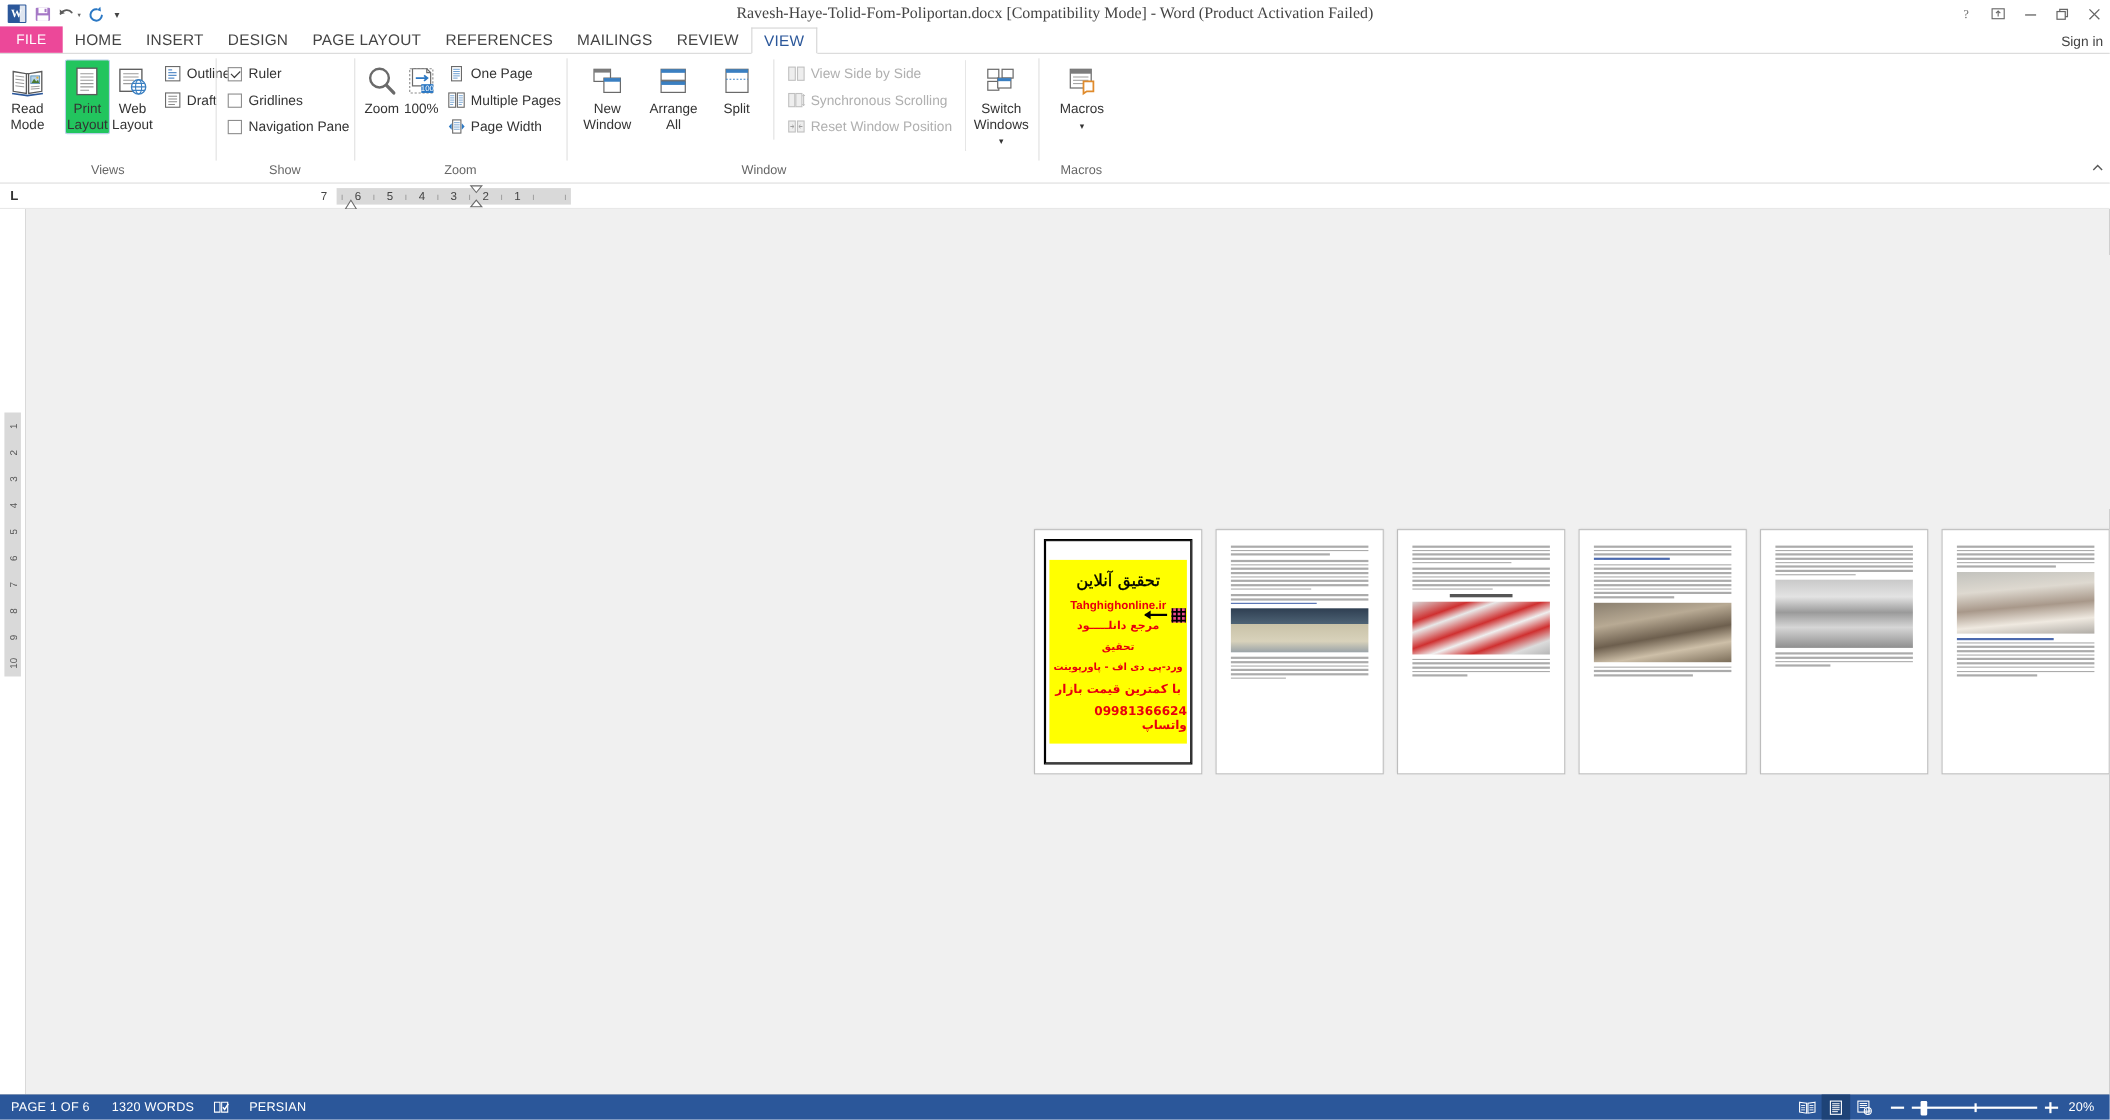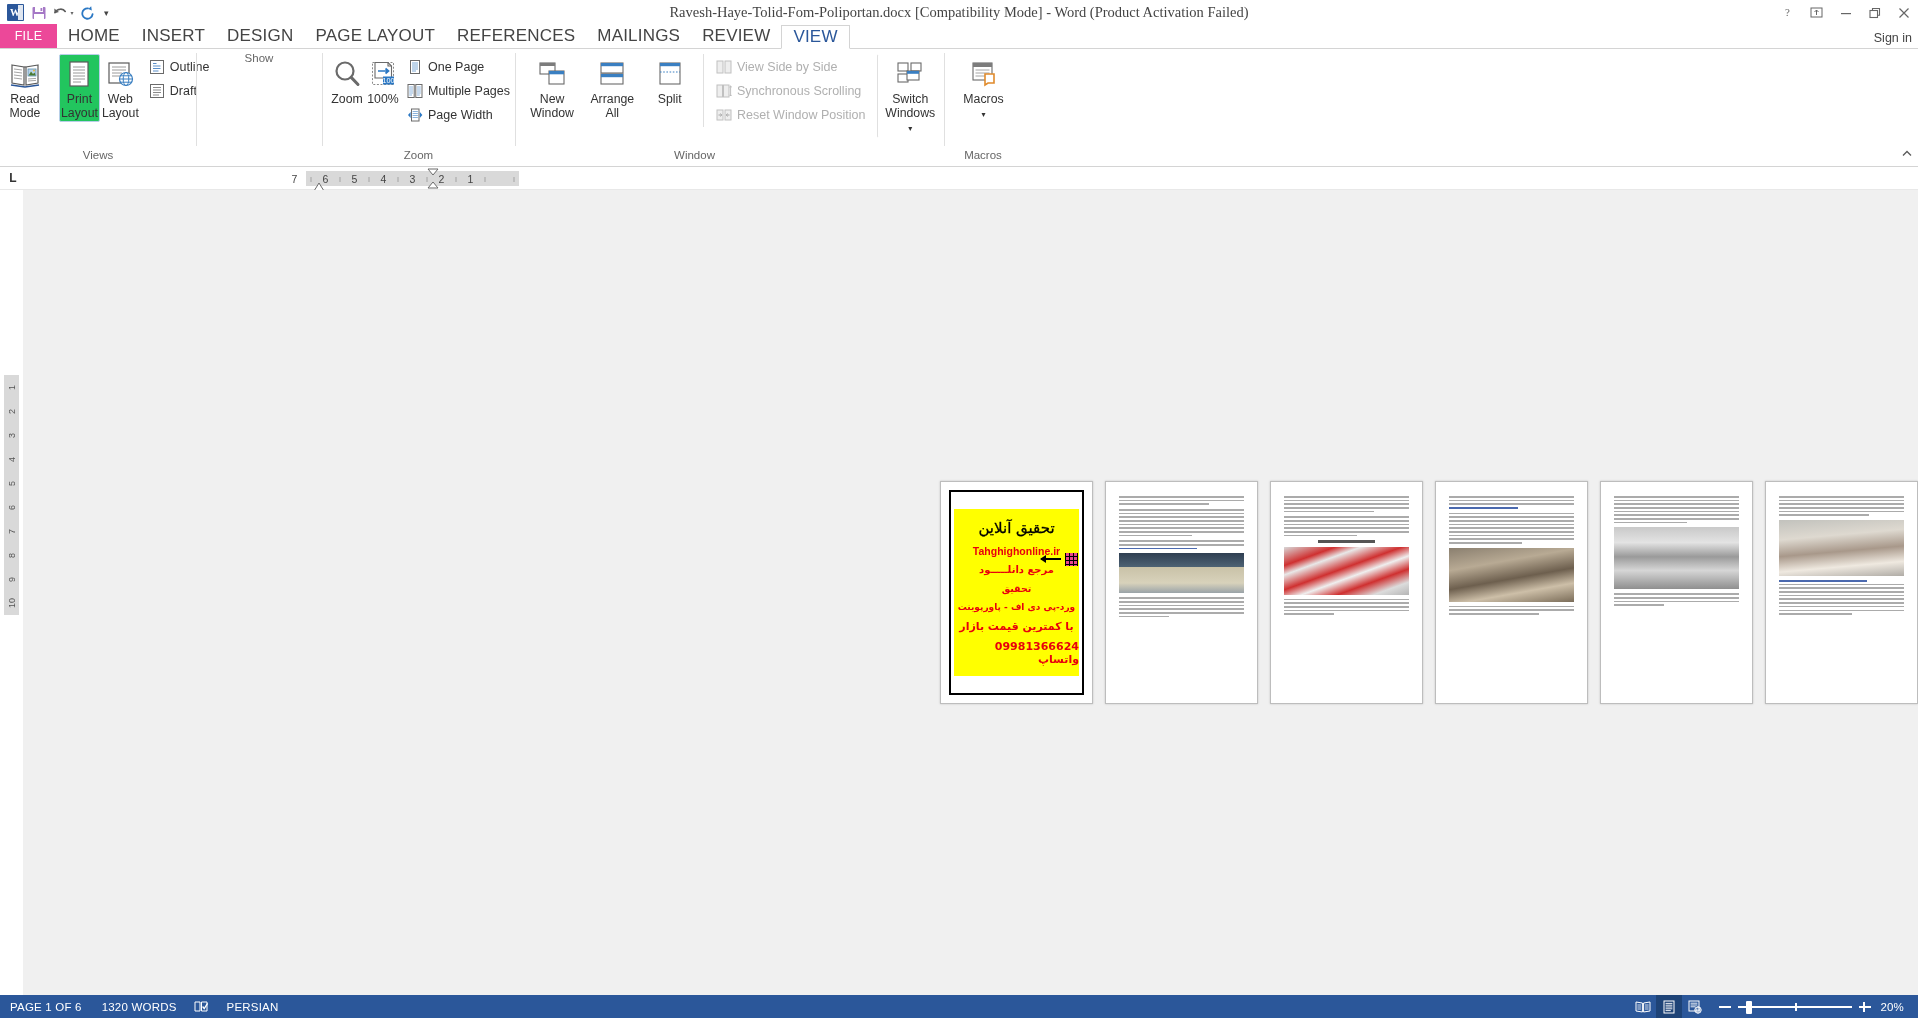--- a/index.html
+++ b/index.html
@@ -80,21 +80,21 @@
     background: #ec4899; color: #fff;
     height: 24px; min-width: 57px;
     display: flex; align-items: center; justify-content: center;
     font-size: 12.5px; letter-spacing: .3px;
     cursor: pointer;
   }
   .tab {
     height: 24px;
     padding: 0 11px;
     display: flex; align-items: center;
-    font-size: 17px; color: #444;
+    font-size: 14px; color: #444;
     cursor: pointer;
     letter-spacing: .2px;
   }
   .tab.active {
     background: #fff; color: #2b579a;
     border: 1px solid #d4d4d4;
     border-bottom: 1px solid #fff;
     margin-bottom: -1px;
     position: relative; z-index: 3;
   }
@@ -493,20 +493,36 @@
               </svg>
           </span>
           <span>Draft</span>
         </div>
       </div>
     </div>
     <div class="rgroup-label">Views</div>
   </div>
 
   <div class="rgroup" style="width:126px;">
+    <div class="rgroup-body">
+      <div class="colstack">
+        <div class="smallrow">
+          <span class="chk on"></span>
+          <span>Ruler</span>
+        </div>
+        <div class="smallrow">
+          <span class="chk"></span>
+          <span>Gridlines</span>
+        </div>
+        <div class="smallrow">
+          <span class="chk"></span>
+          <span>Navigation Pane</span>
+        </div>
+      </div>
+    </div>
     <div class="rgroup-label">Show</div>
   </div>
 
   <div class="rgroup" style="width:193px;">
     <div class="rgroup-body">
       <div class="bigbtn wide">
         <span>
           <svg class="ico32" viewBox="0 0 32 32">
               <circle cx="14" cy="13" r="8.5" fill="none" stroke="#6a6a6a" stroke-width="2.2"></circle>
               <path d="M20.2 19.4 L27 26.5" stroke="#6a6a6a" stroke-width="3" stroke-linecap="round"></path>

